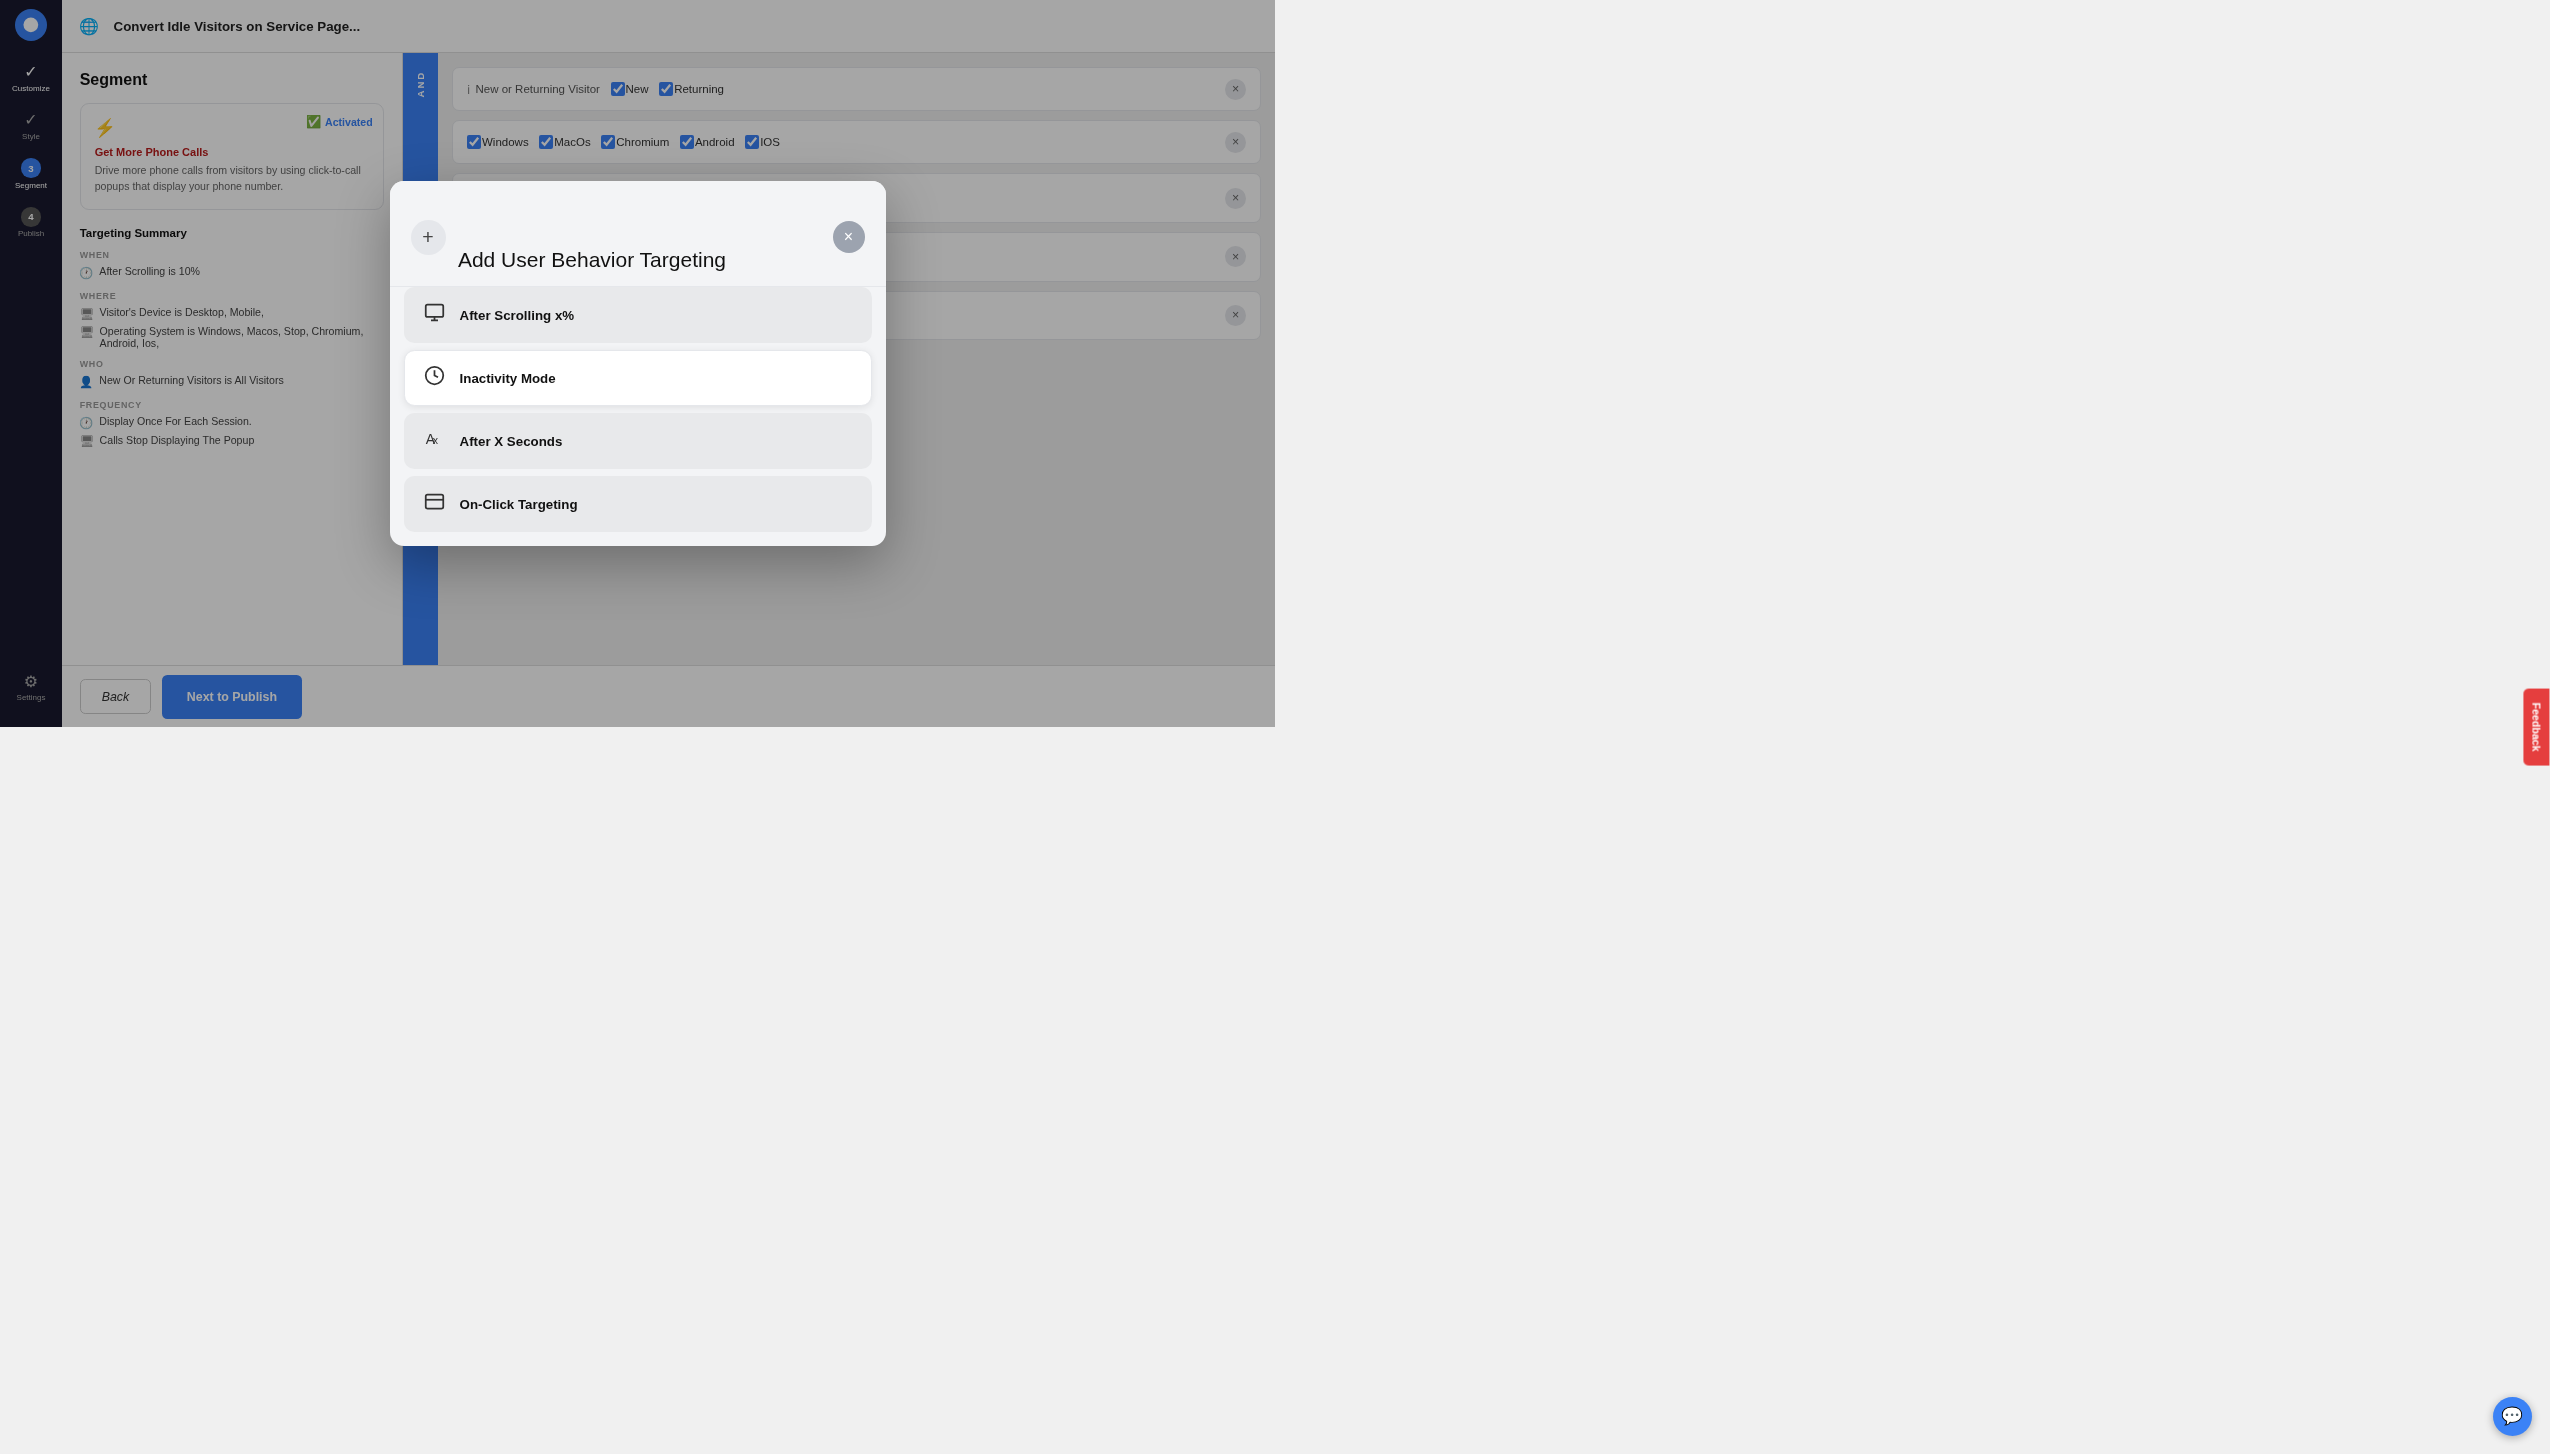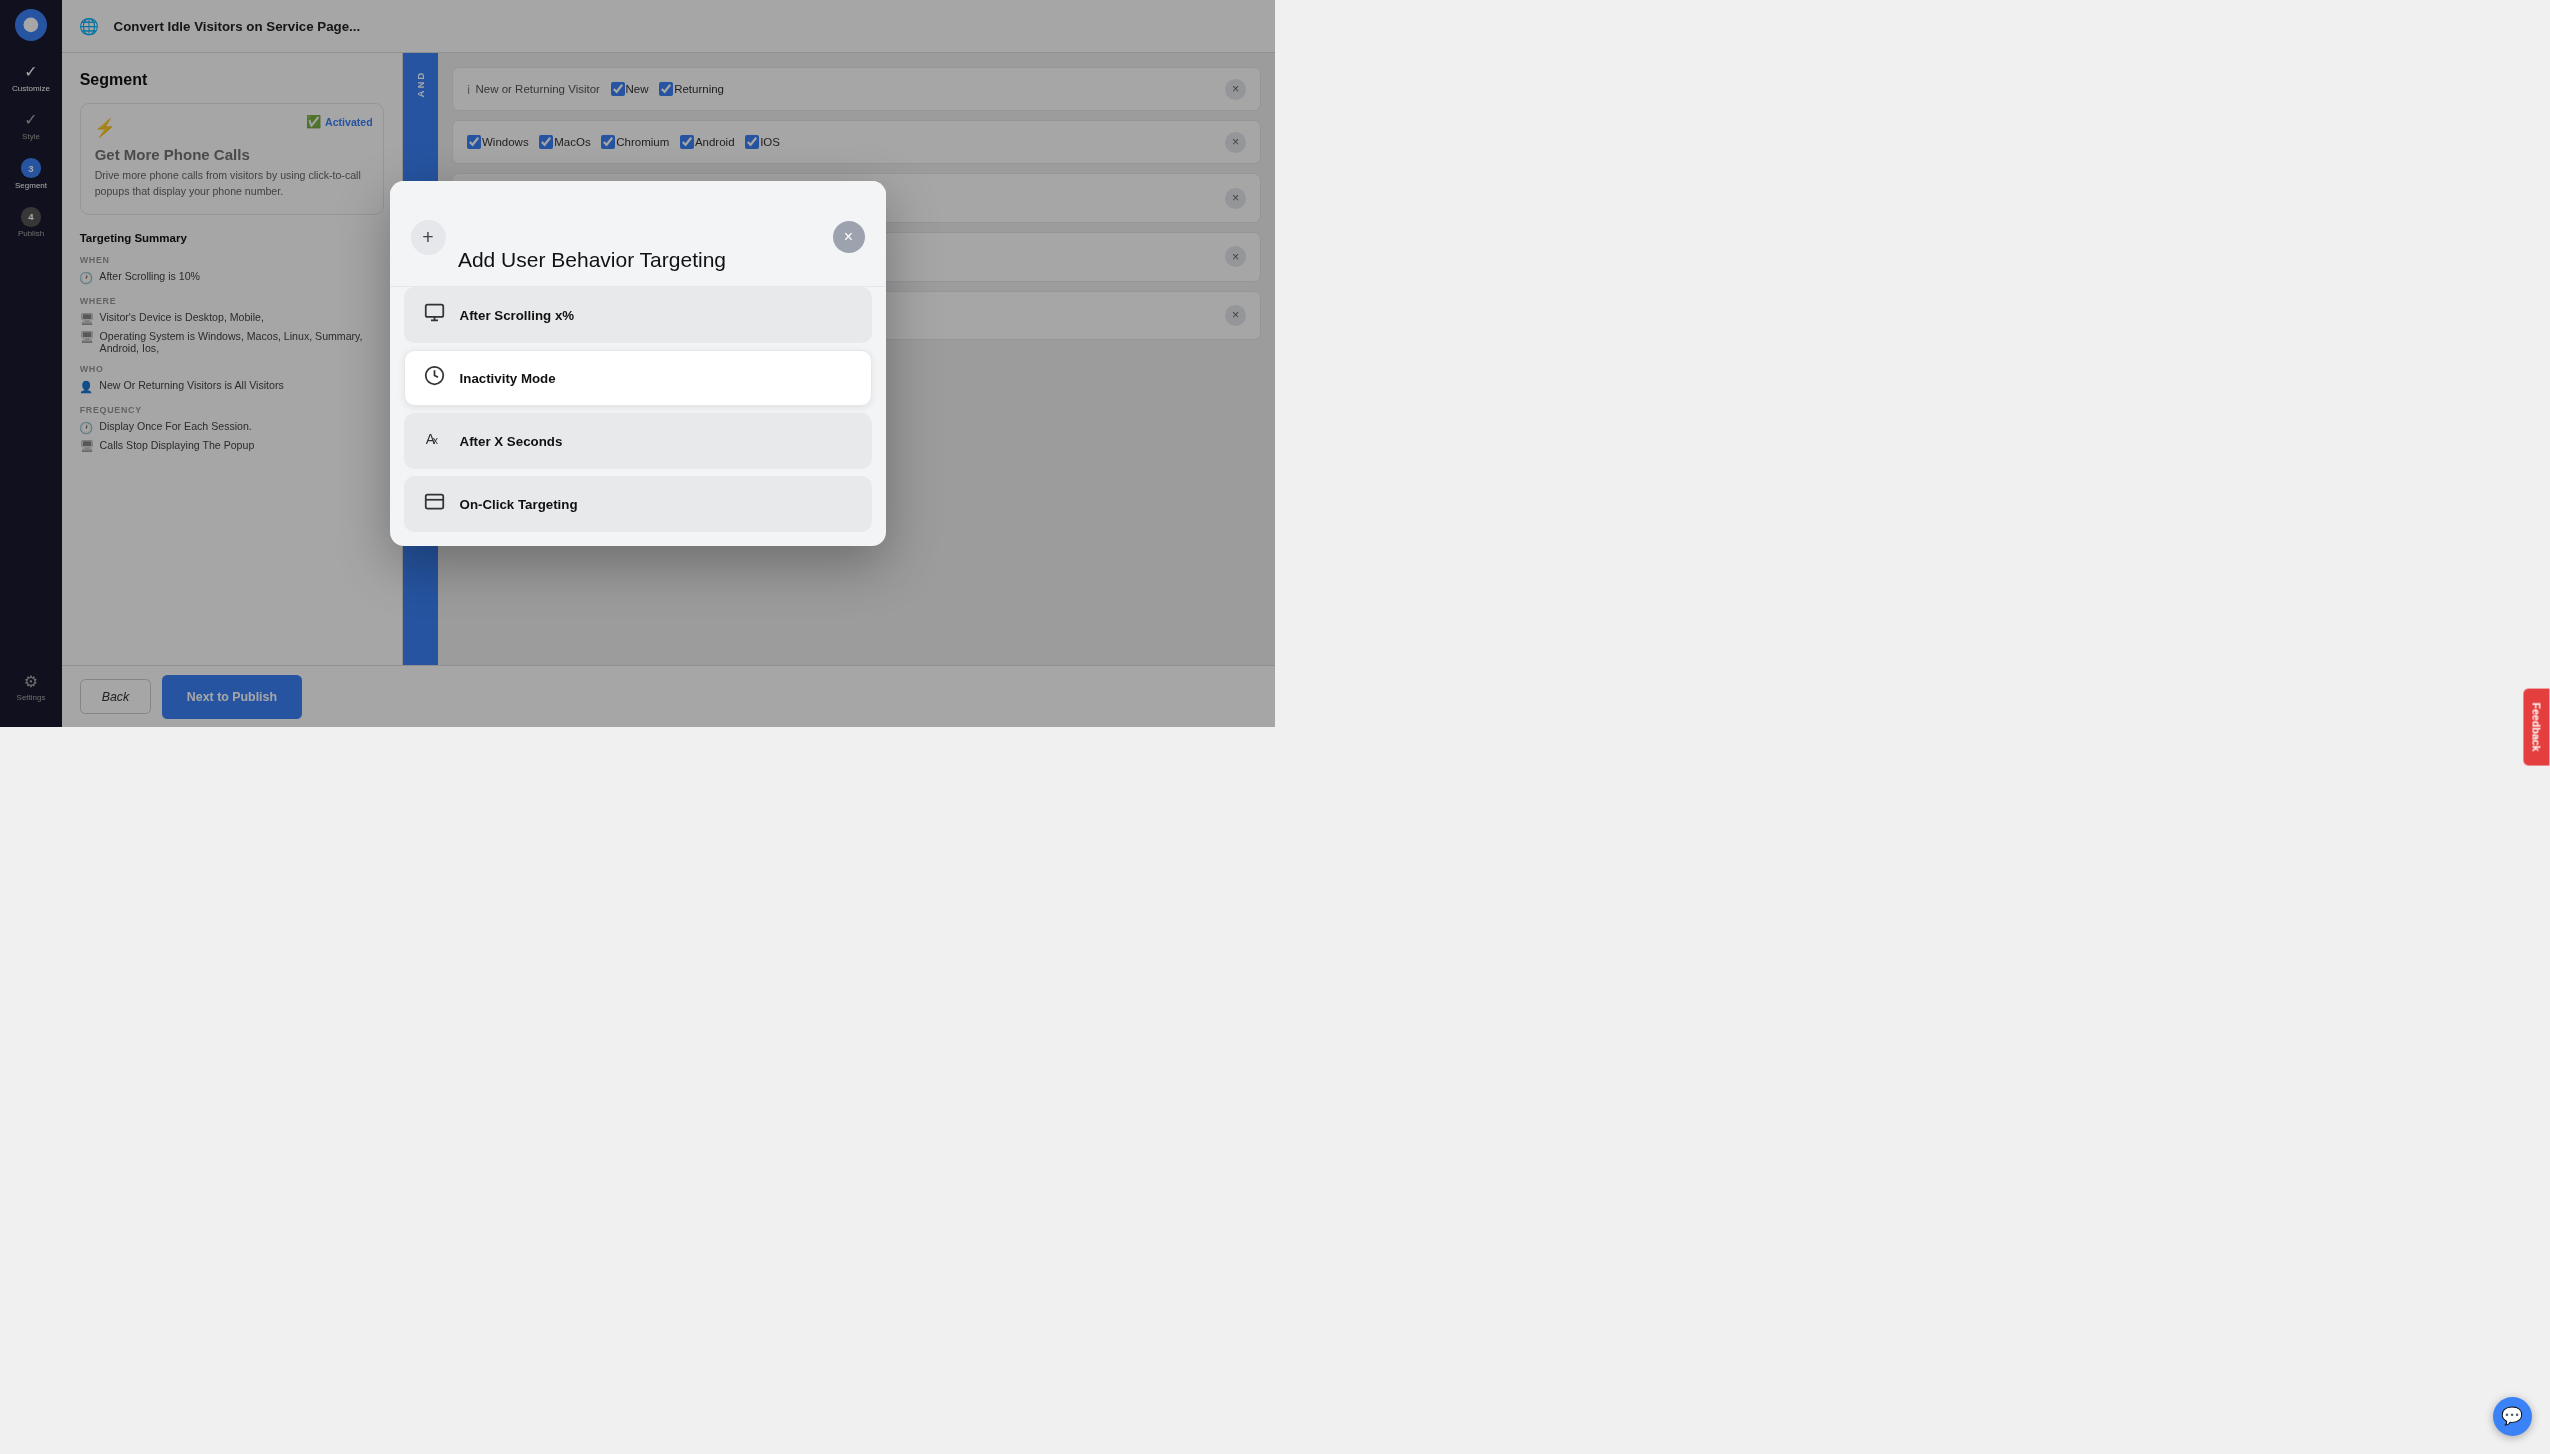--- a/index.html
+++ b/index.html
@@ -39,21 +39,21 @@
     }
     .panel-title { font-size: 16px; font-weight: 700; color: #111; margin-bottom: 14px; }
     .card {
       border: 0.9px solid #e5e7eb; border-radius: 8.9px; padding: 14px; position: relative;
     }
     .activated-badge {
       position: absolute; top: 10.6px; right: 10.6px; display: flex; align-items: center; gap: 3.5px; color: #3b82f6; font-size: 10.6px; font-weight: 600;
     }
     .activated-badge .check-circle { font-size: 12.4px; }
     .card-icon { font-size: 17.7px; margin-bottom: 7px; color: #333; }
-    .card-title { font-size: 15px; font-weight: 700; color: #737373; margin-bottom: 5.3px; }
+    .card-title { font-size: 11px; font-weight: 700; color: #b91c1c; margin-bottom: 5.3px; }
     .card-desc { font-size: 10.6px; color: #666; line-height: 1.5; }
 
     .targeting-summary { margin-top: 17.7px; }
     .summary-title { font-size: 11.5px; font-weight: 700; color: #111; margin-bottom: 10.6px; }
     .summary-section { margin-bottom: 10.6px; }
     .summary-label { font-size: 8.9px; font-weight: 700; color: #999; letter-spacing: 0.08em; margin-bottom: 5.3px; }
     .summary-item { display: flex; align-items: flex-start; gap: 5.3px; font-size: 10.6px; color: #444; margin-bottom: 3.5px; }
     .summary-item .s-icon { color: #888; font-size: 11.5px; flex-shrink: 0; margin-top: 0.9px; }
 
     
@@ -206,21 +206,21 @@
     </div>
 
     <div class="summary-section">
       <div class="summary-label">WHERE</div>
       <div class="summary-item">
         <span class="s-icon">🖥</span>
         <span>Visitor's Device is Desktop, Mobile,</span>
       </div>
       <div class="summary-item">
         <span class="s-icon">🖥</span>
-        <span>Operating System is Windows, Macos, Linux, Summary, Android, Ios,</span>
+        <span>Operating System is Windows, Macos, Stop, Chromium, Android, Ios,</span>
       </div>
     </div>
 
     <div class="summary-section">
       <div class="summary-label">WHO</div>
       <div class="summary-item">
         <span class="s-icon">👤</span>
         <span>New Or Returning Visitors is All Visitors</span>
       </div>
     </div>

